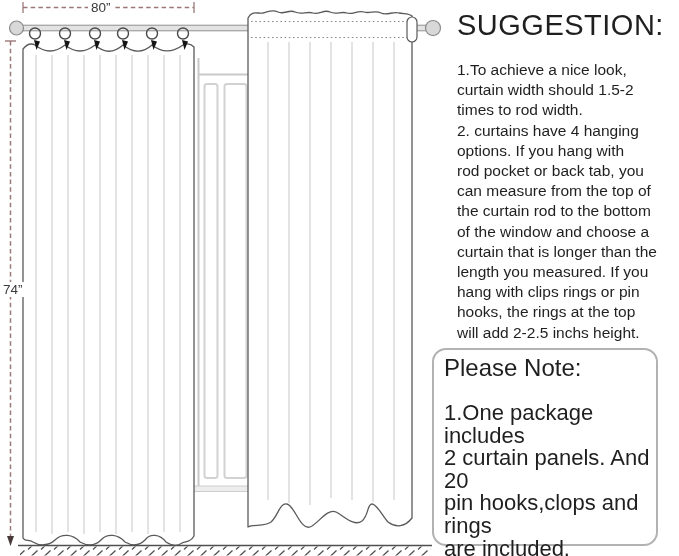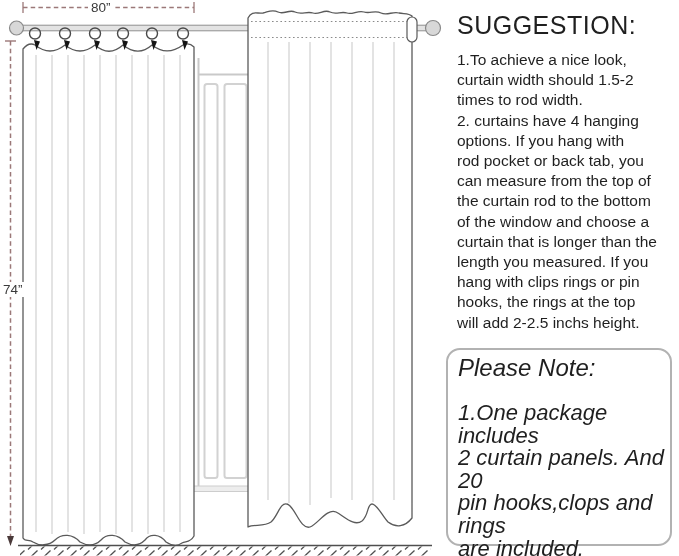--- a/index.html
+++ b/index.html
@@ -9,30 +9,30 @@
   }
   .diagram-svg{position:absolute;left:0;top:0;}
   .dim-label{
     position:absolute;background:#ffffff;color:#3a3a3a;
     font-size:13.5px;padding:0 3px;line-height:15px;
   }
   .dim-label-w{left:88px;top:0px;}
   .dim-label-h{left:0px;top:282px;}
   .text-col{position:absolute;left:457px;top:10px;width:221px;}
   .suggestion-title{
-    font-size:25px;line-height:30px;letter-spacing:0.5px;color:#1f1f1f;margin:0;
+    font-size:29px;line-height:30px;letter-spacing:0.5px;color:#1f1f1f;margin:0;
     font-weight:400;
   }
   .suggestion-body{
-    margin-top:10px;font-size:15.5px;line-height:20.2px;white-space:pre-line;color:#1f1f1f;
+    margin-top:20px;font-size:15.5px;line-height:20.2px;white-space:pre-line;color:#1f1f1f;
   }
   .note-box{
-    position:absolute;left:446px;top:348px;width:226px;height:198px;
+    position:absolute;left:432px;top:348px;width:226px;height:198px;
     box-sizing:border-box;border:2px solid #b2b2b2;border-radius:14px;
-    padding:3px 4px 0 10px;background:#fff;font-style:italic;
+    padding:3px 4px 0 10px;background:#fff;
   }
   .note-title{font-size:24px;line-height:30px;margin:0;font-weight:400;color:#1f1f1f;}
   .note-body{margin-top:19px;font-size:22px;line-height:22.6px;white-space:pre-line;color:#1f1f1f;}
 </style>
 </head>
 <body>
 
 <div class="canvas">
 
   <svg class="diagram-svg" width="450" height="556" viewBox="0 0 450 556">

